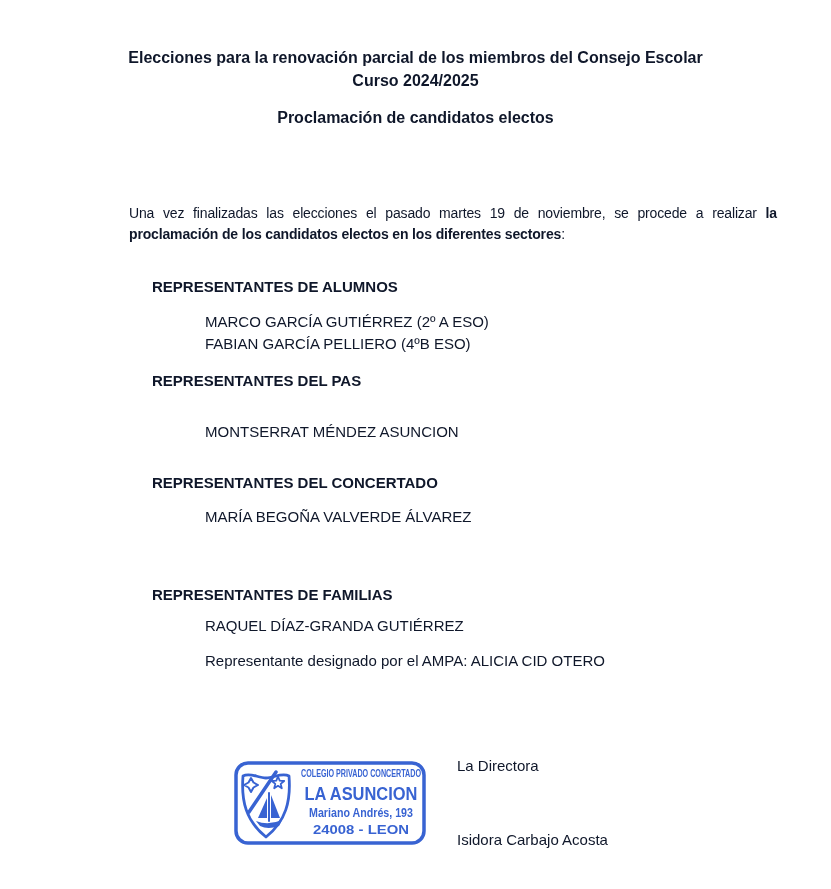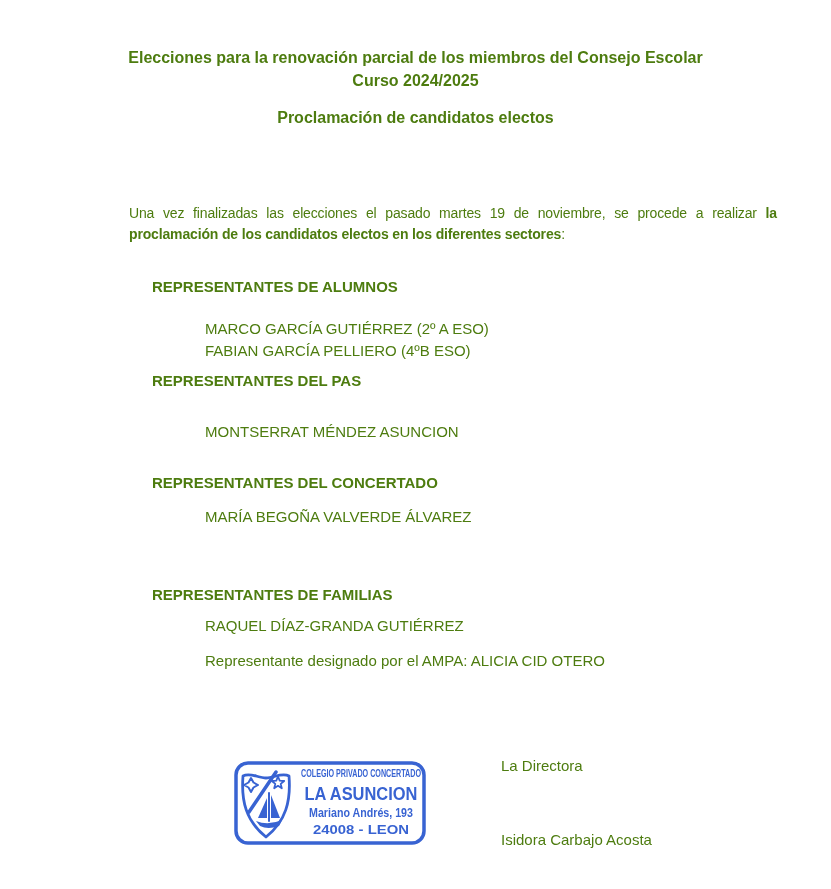--- a/index.html
+++ b/index.html
@@ -3,21 +3,21 @@
 <meta charset="utf-8">
 <style>
   * { box-sizing: border-box; }
   html, body { margin: 0; padding: 0; background: #ffffff; }
   .page {
     position: relative;
     width: 831px;
     height: 889px;
     background: #ffffff;
     font-family: "Liberation Sans", sans-serif;
-    color: #4d7c0f;
+    color: #0f172a;
     overflow: hidden;
   }
   .abs { position: absolute; }
 
   .title-line {
     left: 0;
     width: 831px;
     text-align: center;
     font-size: 16px;
     font-weight: bold;
@@ -44,21 +44,20 @@
     left: 205px;
     font-size: 15px;
     line-height: 22px;
     white-space: nowrap;
   }
 
   .sig {
     left: 457px;
     font-size: 15px;
     white-space: nowrap;
-    margin-left: 44px;
   }
 
   svg.stamp { position: absolute; left: 234px; top: 761px; opacity: 0.95; }
   .stamp text {
     font-family: "Liberation Sans", sans-serif;
     font-weight: bold;
     fill: var(--stamp-blue, #2e5bd0);
   }
   .stamp .shape {
     stroke: var(--stamp-blue, #2e5bd0);
@@ -76,21 +75,21 @@
   <div class="abs title-line" style="top:49px">Elecciones para la renovación parcial de los miembros del Consejo Escolar</div>
   <div class="abs title-line" style="top:72px">Curso 2024/2025</div>
   <div class="abs title-line" style="top:109px">Proclamación de candidatos electos</div>
 
   <div class="abs intro" style="top:203px">
     <div class="intro-line1"><span>Una vez finalizadas las elecciones el pasado martes 19 de noviembre, se procede a realizar</span> <b>la</b></div>
     <div class="intro-line2"><b>proclamación de los candidatos electos en los diferentes sectores</b><span>:</span></div>
   </div>
 
   <div class="abs heading" style="top:278px">REPRESENTANTES DE ALUMNOS</div>
-  <div class="abs names" style="top:318px">
+  <div class="abs names" style="top:311px">
     <div>MARCO GARCÍA GUTIÉRREZ (2º A ESO)</div>
     <div>FABIAN GARCÍA PELLIERO (4ºB ESO)</div>
   </div>
 
   <div class="abs heading" style="top:372px">REPRESENTANTES DEL PAS</div>
   <div class="abs names" style="top:421px">
     <div>MONTSERRAT MÉNDEZ ASUNCION</div>
   </div>
 
   <div class="abs heading" style="top:474px">REPRESENTANTES DEL CONCERTADO</div>

